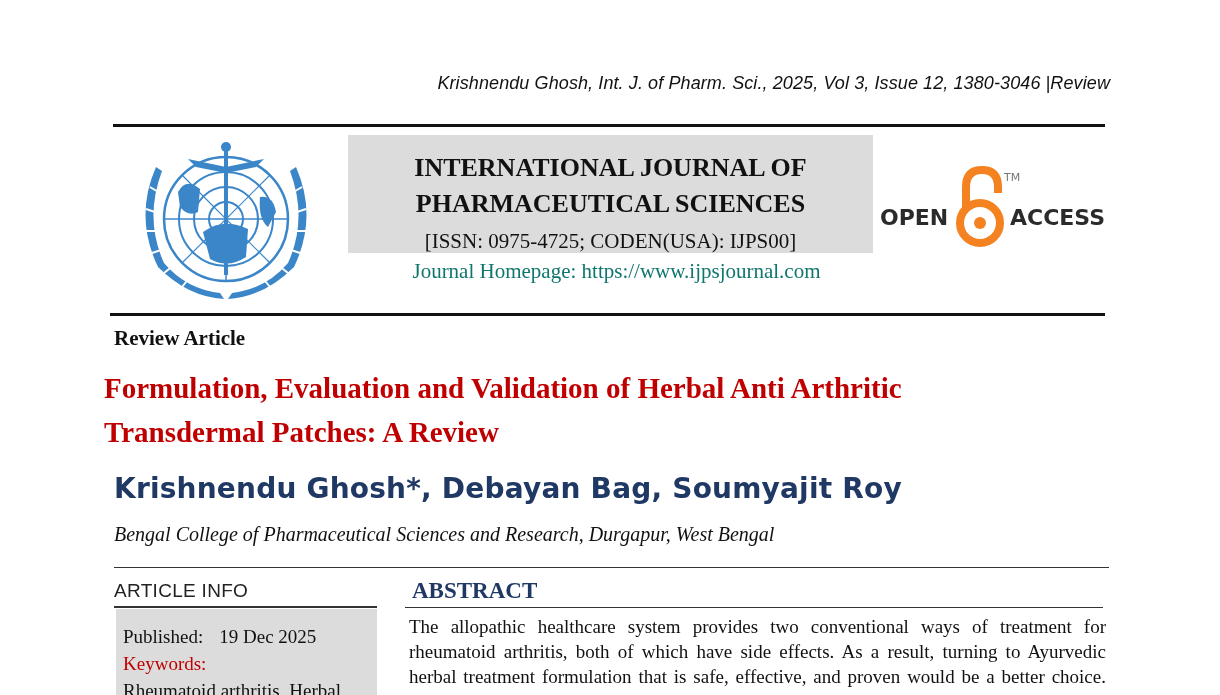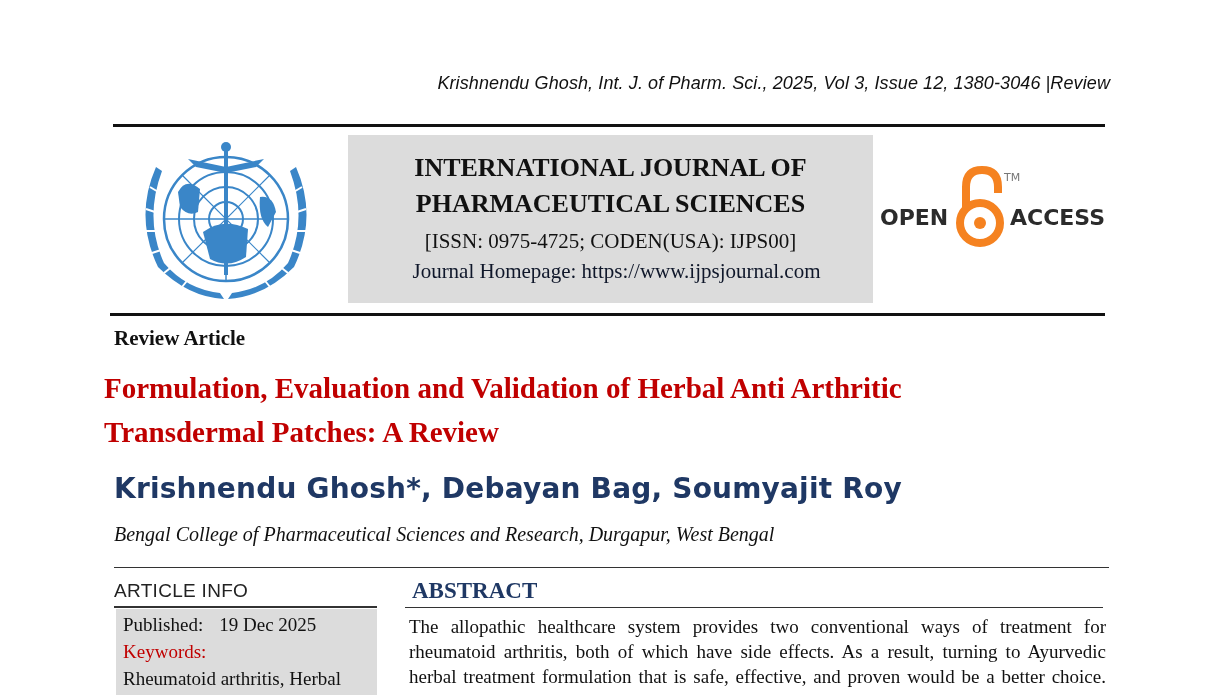--- a/index.html
+++ b/index.html
@@ -12,29 +12,29 @@
     font-size: 18px; color: #111; letter-spacing: 0.1px;
   }
 
   .rule-thick { position: absolute; height: 3px; background: #111; }
   .rule-top { left: 113px; top: 124px; width: 992px; }
   .rule-bottom { left: 110px; top: 313px; width: 995px; }
 
   .logo { position: absolute; left: 128px; top: 137px; width: 196px; height: 170px; }
 
   .masthead {
-    position: absolute; left: 348px; top: 135px; width: 525px; height: 168px;
+    position: absolute; left: 348px; top: 135px; width: 525px; height: 118px;
     background: #dcdcdc; text-align: center;
   }
   .masthead .jt {
     font-family: "Liberation Serif", serif; font-weight: bold; font-size: 26px;
     line-height: 36px; margin-top: 15px; color: #111;
   }
   .masthead .issn { font-size: 21px; line-height: 30px; color: #111; margin-top: 4px; }
-  .masthead .home { font-size: 21px; line-height: 30px; color: #0f172a; padding-left: 12px; }
+  .masthead .home { font-size: 21px; line-height: 30px; color: #0f766e; padding-left: 12px; }
 
   .oa { position: absolute; left: 880px; top: 165px; width: 230px; height: 85px; }
 
   .article-type {
     position: absolute; left: 114px; top: 326px;
     font-weight: bold; font-size: 21px; color: #111;
   }
   .title {
     position: absolute; left: 104px; top: 366px; width: 960px;
     font-weight: bold; font-size: 29px; line-height: 44px; color: #c00000;
@@ -50,21 +50,21 @@
   }
   .sep { position: absolute; left: 114px; top: 567px; width: 995px; height: 1px; background: #333; }
 
   .info-head {
     position: absolute; left: 114px; top: 580px;
     font-family: "Liberation Sans", sans-serif; font-size: 19px; color: #222; letter-spacing: 0.3px;
   }
   .info-rule { position: absolute; left: 114px; top: 606px; width: 263px; height: 2px; background: #333; }
   .info-box {
     position: absolute; left: 116px; top: 609px; width: 261px; height: 86px;
-    background: #dcdcdc; padding: 2px 0 0 7px; font-size: 19px; line-height: 27px; color: #111;
+    background: #dcdcdc; padding: 14px 0 0 7px; font-size: 19px; line-height: 27px; color: #111;
   }
   .info-box .kw-label { color: #c00000; }
   .info-box .gap { display: inline-block; width: 16px; }
 
   .abs-head {
     position: absolute; left: 412px; top: 578px;
     font-weight: bold; font-size: 23px; color: #1f3864;
   }
   .abs-rule { position: absolute; left: 405px; top: 607px; width: 698px; height: 1px; background: #333; }
   .abs-text {

